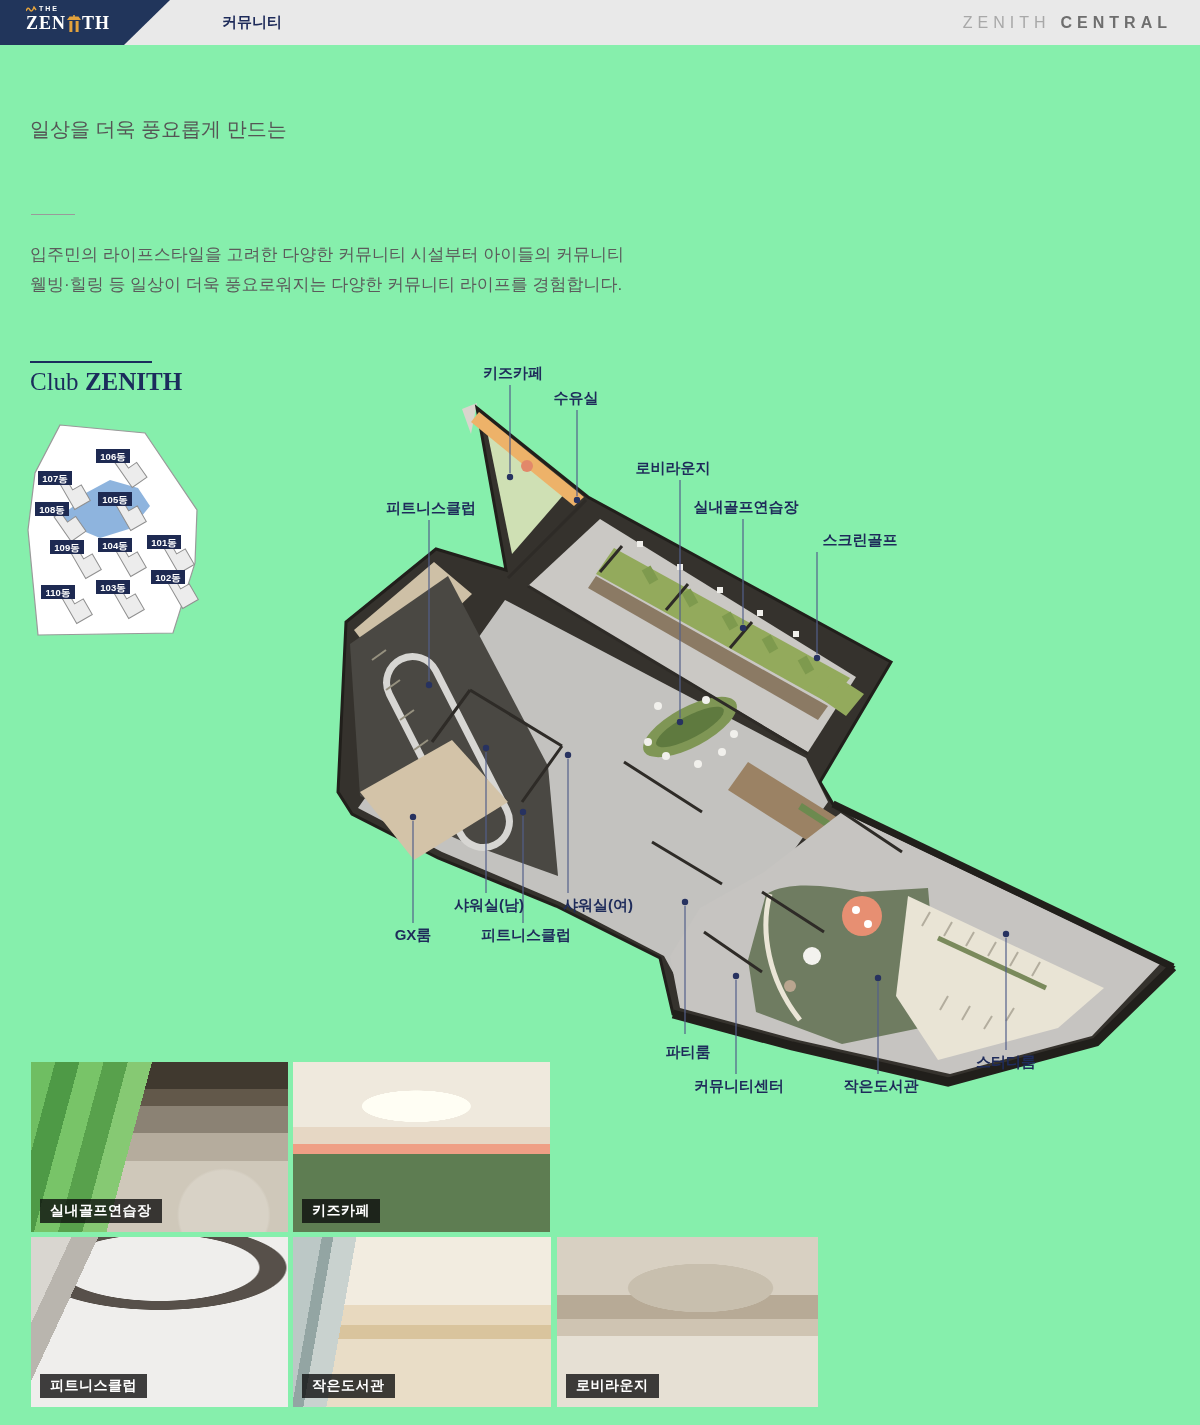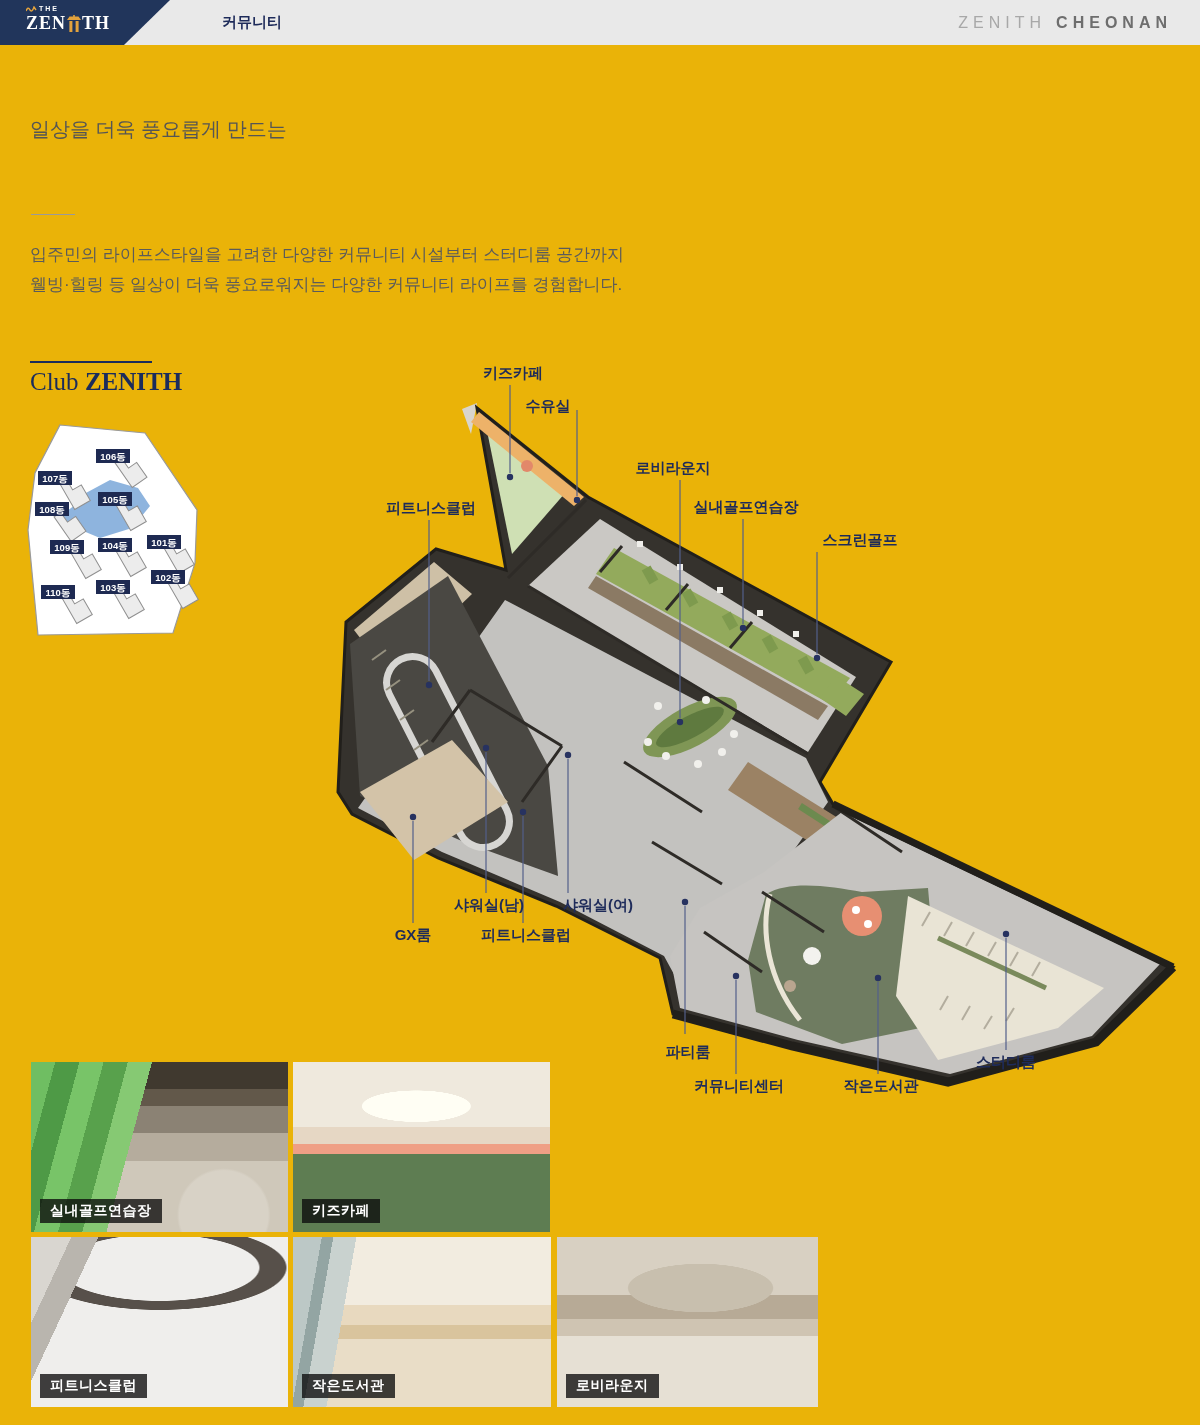--- a/index.html
+++ b/index.html
@@ -1,16 +1,16 @@
 <!DOCTYPE html>
 <html><head>
 <meta charset="utf-8">
 <style>
   html,body{margin:0;padding:0;background:#fff;}
-  .page{position:relative;width:1200px;height:1425px;background:#eab308;overflow:hidden;
+  .page{position:relative;width:1200px;height:1425px;background:#86efac;overflow:hidden;
         font-family:"Liberation Sans","DejaVu Sans",sans-serif;}
 
   
   .header{position:absolute;left:0;top:0;width:1200px;height:45px;background:#e9e9e9;}
   .header .wedge{position:absolute;left:0;top:0;width:200px;height:45px;background:#21355b;
         clip-path:polygon(0 0,170px 0,124px 100%,0 100%);}
   .logo{position:absolute;left:26px;top:5px;color:#fff;line-height:1;}
   .logo-top{font-size:7px;letter-spacing:2px;font-weight:bold;display:flex;align-items:flex-end;gap:2px;margin-bottom:2px;}
   .logo-main{font-family:"Liberation Serif","DejaVu Serif",serif;font-weight:bold;font-size:18px;
         letter-spacing:1px;display:flex;align-items:flex-end;gap:1px;}
@@ -88,28 +88,28 @@
             <rect x="8.6" y="6" width="3" height="11" fill="#e3a23c"></rect>
             <rect x="6.2" y="0" width="1.6" height="3" fill="#e3a23c"></rect>
           </svg>
           <span>TH</span>
         </div>
       </div>
     </div>
     <div class="tab">커뮤니티</div>
     <div class="brand">
       <span>ZENITH</span>
-      <b>CHEONAN</b>
+      <b>CENTRAL</b>
     </div>
   </div>
 
   <div class="eyebrow">일상을 더욱 풍요롭게 만드는</div>
   <div class="divider"></div>
   <div class="body-copy">
-    <div>입주민의 라이프스타일을 고려한 다양한 커뮤니티 시설부터 스터디룸 공간까지</div>
+    <div>입주민의 라이프스타일을 고려한 다양한 커뮤니티 시설부터 아이들의 커뮤니티</div>
     <div>웰빙·힐링 등 일상이 더욱 풍요로워지는 다양한 커뮤니티 라이프를 경험합니다.</div>
   </div>
 
   <div class="club-line"></div>
   <div class="club-title">
     <span>Club </span><b>ZENITH</b>
   </div>
   <svg class="sitemap" width="205" height="225" viewBox="20 418 205 225">
     <polygon points="60,425 145,433 197,510 195,563 173,633 38,635 28,530 35,473" fill="#ffffff" stroke="#9a9a9a" stroke-width="1.2"></polygon>
     <polygon points="56,520 76,504 84,494 110,480 138,488 150,506 132,528 100,538 76,528 64,524" fill="#7aa7d8" opacity="0.85"></polygon>
@@ -258,21 +258,21 @@
       <circle cx="685" cy="902" r="3.2" fill="#273260"></circle>
       <line x1="736" y1="1074" x2="736" y2="980" stroke="#535f8a" stroke-width="1.2"></line>
       <circle cx="736" cy="976" r="3.2" fill="#273260"></circle>
       <line x1="878" y1="1074" x2="878" y2="982" stroke="#535f8a" stroke-width="1.2"></line>
       <circle cx="878" cy="978" r="3.2" fill="#273260"></circle>
       <line x1="1006" y1="1050" x2="1006" y2="938" stroke="#535f8a" stroke-width="1.2"></line>
       <circle cx="1006" cy="934" r="3.2" fill="#273260"></circle>
     </svg>
   <div id="plan-labels">
       <div class="plan-label" style="left: 513px; top: 373px;">키즈카페</div>
-      <div class="plan-label" style="left: 548px; top: 398px; margin-top: 8px;">수유실</div>
+      <div class="plan-label" style="left: 576px; top: 398px;">수유실</div>
       <div class="plan-label" style="left: 673px; top: 468px;">로비라운지</div>
       <div class="plan-label" style="left: 746px; top: 507px;">실내골프연습장</div>
       <div class="plan-label" style="left: 820px; top: 540px; margin-left: 40px;">스크린골프</div>
       <div class="plan-label" style="left: 431px; top: 508px;">피트니스클럽</div>
       <div class="plan-label" style="left: 489px; top: 905px;">샤워실(남)</div>
       <div class="plan-label" style="left: 598px; top: 905px;">샤워실(여)</div>
       <div class="plan-label" style="left: 413px; top: 935px;">GX룸</div>
       <div class="plan-label" style="left: 526px; top: 935px;">피트니스클럽</div>
       <div class="plan-label" style="left: 688px; top: 1046px; margin-top: 6px;">파티룸</div>
       <div class="plan-label" style="left: 739px; top: 1086px;">커뮤니티센터</div>

